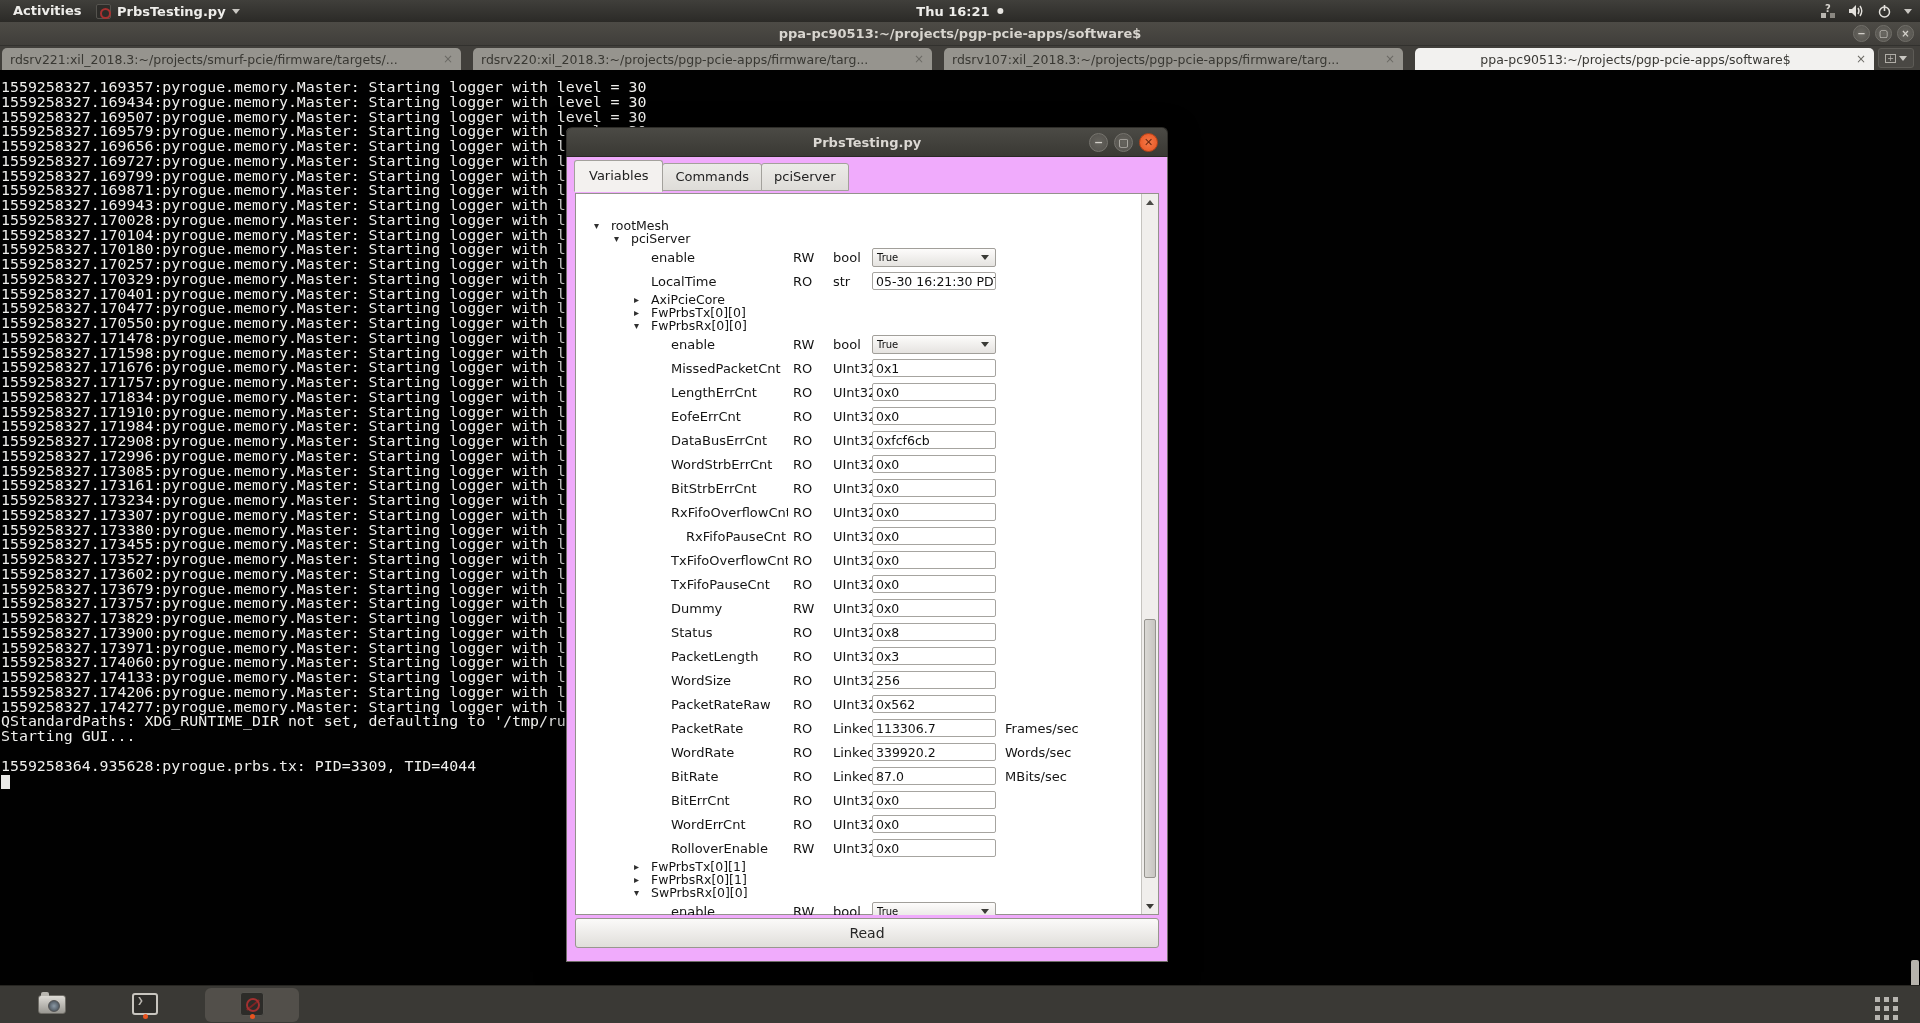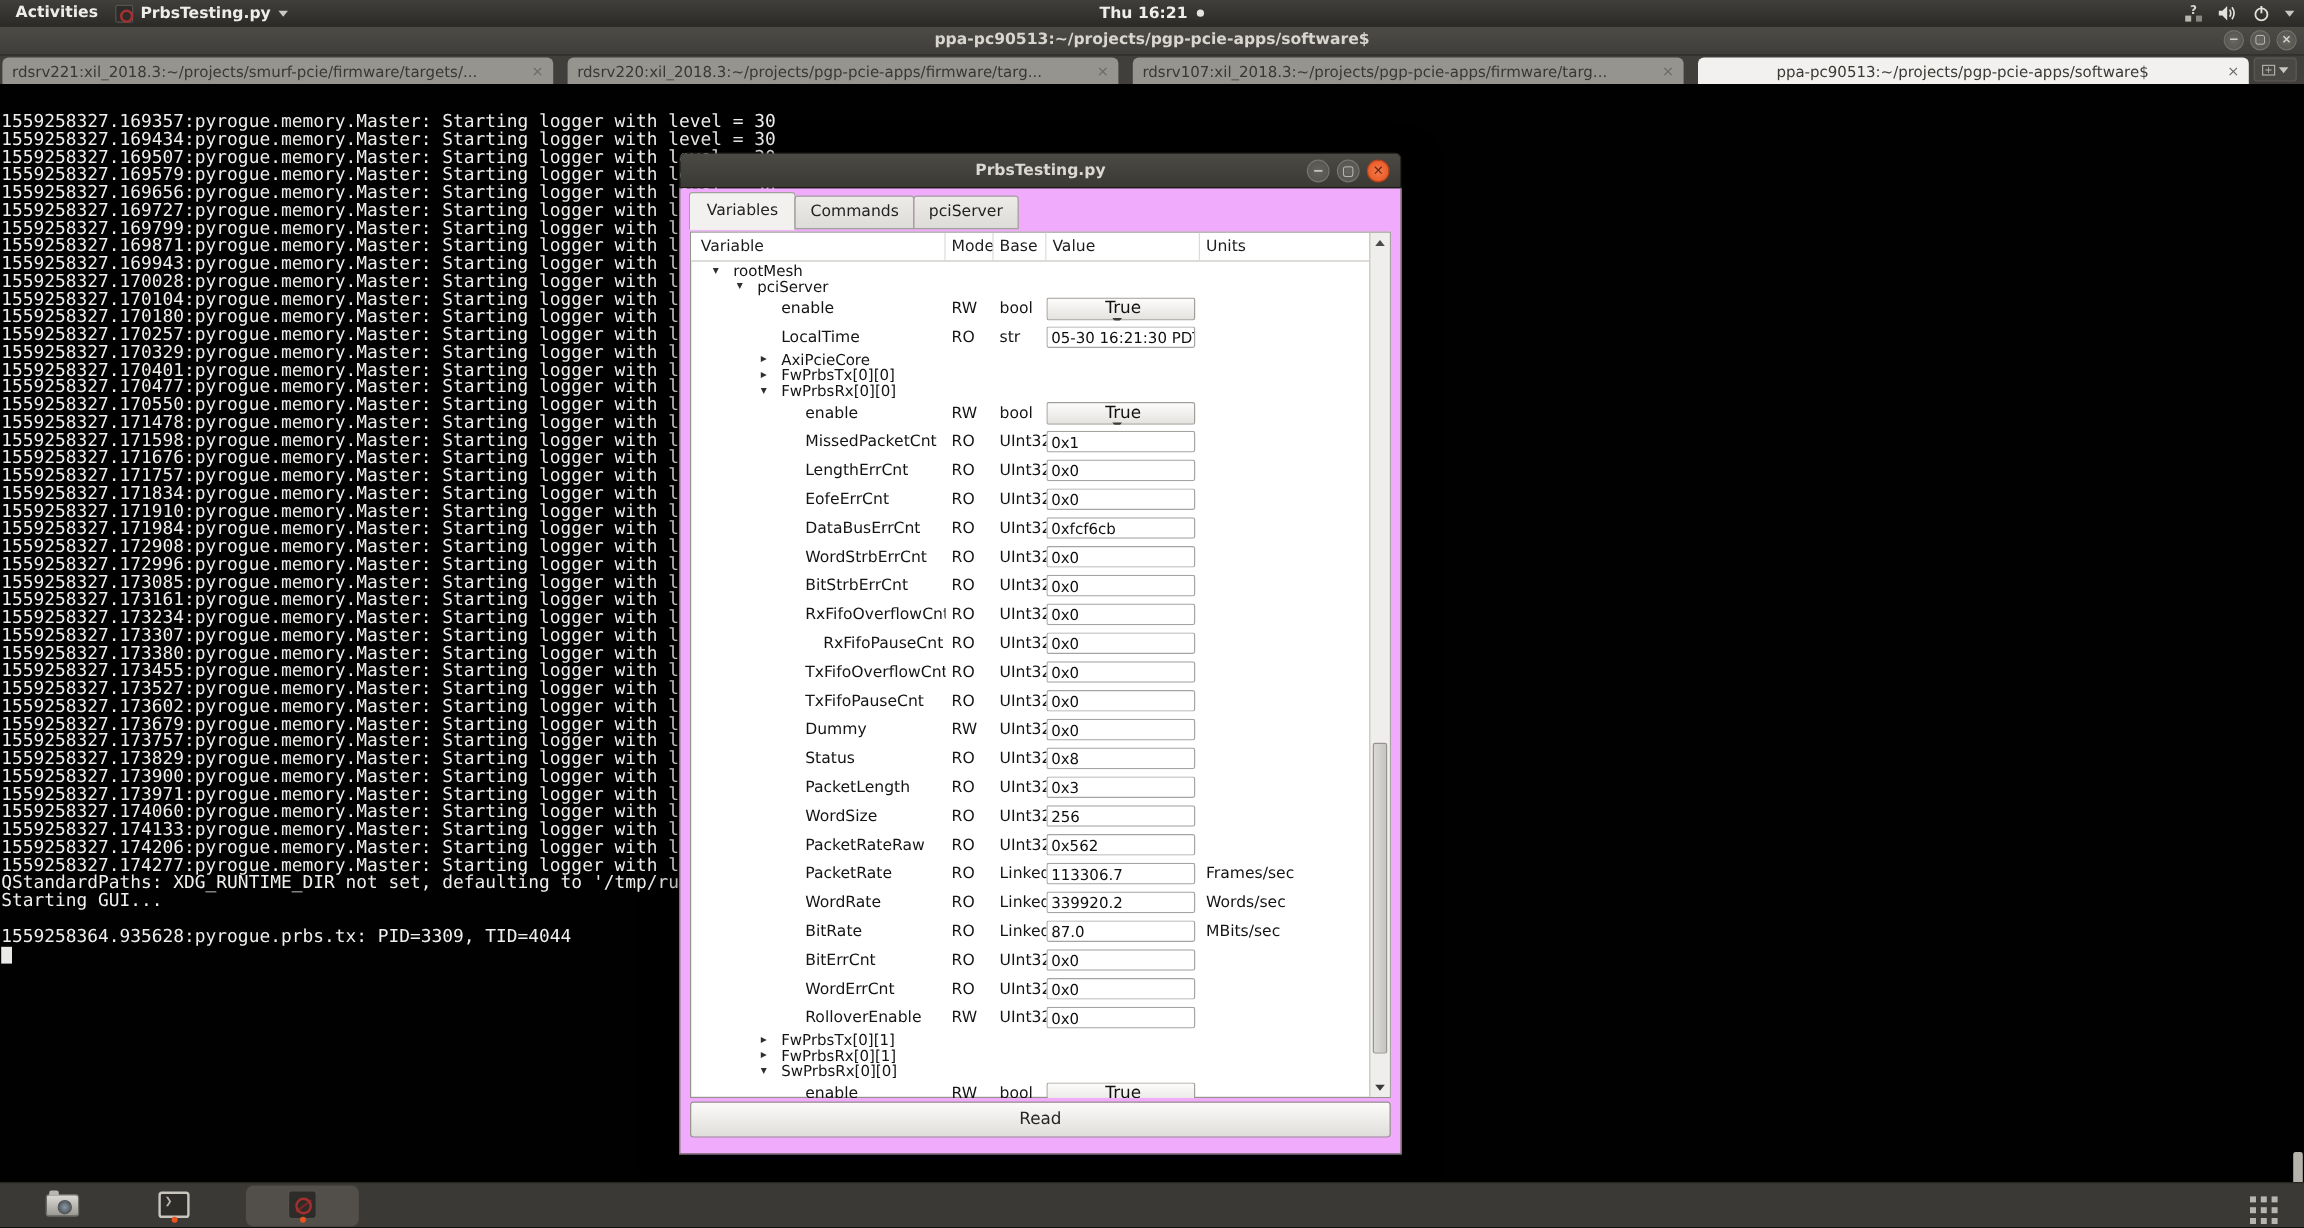--- a/index.html
+++ b/index.html
@@ -31,21 +31,21 @@
   .term-tabbar { height:24px; background:#413f3b; display:flex; align-items:flex-end; gap:12px; padding:2px 46px 0 2px; position:relative; }
   .ttab { flex:1 1 0; max-width:465px; height:22px; background:#96948e; border-radius:5px 5px 0 0;
     display:flex; align-items:center; padding:0 8px; font-size:12.5px; color:#393833; min-width:0; }
   .ttab .tlabel { flex:1; overflow:hidden; white-space:nowrap; text-align:left; }
   .ttab.active { background:#f2f1ef; color:#3a3935; }
   .ttab.active .tlabel { text-align:center; }
   .ttab .tclose { margin-left:8px; color:#6b6964; font-size:12px; }
   .newtab-btn { position:absolute; right:6px; bottom:2px; width:36px; height:20px; background:#4a4844; border:1px solid #5d5b56;
     border-radius:3px; display:flex; align-items:center; justify-content:center; gap:3px; color:#b9b6b0; }
   .newtab-btn .plusbox { width:11px; height:9px; border:1px solid #b0ada7; font-size:8px; line-height:7px; text-align:center; }
-  .term-content { position:absolute; left:0; top:70px; width:1920px; height:893px; background:#010101; overflow:hidden;
+  .term-content { position:absolute; left:0; top:56px; width:1920px; height:893px; background:#010101; overflow:hidden;
     font-family:"DejaVu Sans Mono","Liberation Mono",monospace; font-size:14.9px; line-height:14.75px; color:#efefed;
     padding:2px 0 0 1px; white-space:pre; }
   .tline { height:14.75px; }
   .cursor { display:inline-block; width:9px; height:14px; background:#e9e9e7; vertical-align:text-bottom; }
   .term-scroll-thumb { position:absolute; right:1px; top:938px; width:8px; height:45px; background:#b6b3ac; border-radius:2px; z-index:5; }
 
   
   .dialog { position:absolute; left:566px; top:127px; width:602px; height:835px; z-index:20;
     box-shadow:0 10px 30px rgba(0,0,0,.55); border-radius:6px 6px 0 0; }
   .dlg-titlebar { height:30px; background:linear-gradient(#4b4a45,#3a3934); border:1px solid #2e2d29; border-bottom:1px solid #2a2925;
@@ -69,21 +69,21 @@
   .tree-rows { position:absolute; left:0; right:17px; top:25px; height:696px; overflow:hidden; }
   .trow { color:#141414; }
   .trow.b { height:13px; display:flex; align-items:center; font-size:12.5px; }
   .tarrow { display:inline-block; width:17px; font-size:10px; color:#2f2f2f; text-align:left; }
   .trow.l { height:24px; display:grid; grid-template-columns:212px 40px 44px 128px 1fr; align-items:center; font-size:13px; }
   .cell { overflow:hidden; white-space:nowrap; }
   .cell.mode,.cell.base,.cell.units { padding-left:5px; }
   .vinput { width:124px; height:18px; background:#fff; border:1px solid #a6a4a0; border-radius:2px;
     font-size:12.5px; line-height:17px; padding:0 3px; color:#101010; overflow:hidden; white-space:nowrap; }
   .combo { width:124px; height:19px; background:linear-gradient(#fdfcfb,#e5e3e0); border:1px solid #a19f9a; border-radius:2px;
-    display:flex; align-items:center; font-size:14px; color:#101010;flex-direction:column; }
+    display:flex; align-items:center; font-size:10px; color:#101010; }
   .combo .cv { flex:1; padding-left:4px; }
   .combo .ctri { margin-right:6px; }
   .tri-down { width:0; height:0; border-left:4px solid transparent; border-right:4px solid transparent; border-top:5px solid #3a3a36; }
   .tri-up { width:0; height:0; border-left:4px solid transparent; border-right:4px solid transparent; border-bottom:5px solid #4a4a46; }
   .vscroll { position:absolute; right:0; top:0; bottom:0; width:17px; background:#f0eeec; border-left:1px solid #c5c3bf; }
   .vs-btn { position:absolute; left:0; right:0; height:16px; display:flex; align-items:center; justify-content:center; }
   .vs-btn.up { top:0; } .vs-btn.down { bottom:0; }
   .vs-thumb { position:absolute; left:2px; right:2px; top:59%; height:36%; background:linear-gradient(90deg,#dbd9d5,#c7c5c1);
     border:1px solid #96948f; border-radius:2px; }
   .read-btn { position:absolute; left:8px; right:8px; bottom:13px; height:30px; background:linear-gradient(#fbfaf9,#e0deda);
@@ -187,27 +187,20 @@
         <div class="dbtn close">✕</div>
       </div>
     </div>
     <div class="dlg-body">
       <div class="dlg-tabs" id="dlg-tabs">
           <div class="dtab active">Variables</div>
           <div class="dtab">Commands</div>
           <div class="dtab">pciServer</div>
         </div>
       <div class="tree-frame">
-        <div class="tree-header" id="tree-header">
-            <div class="hcell c0">Variable</div>
-            <div class="hcell c1">Mode</div>
-            <div class="hcell c2">Base</div>
-            <div class="hcell c3">Value</div>
-            <div class="hcell c4">Units</div>
-          </div>
         <div class="tree-rows" id="tree-rows">
             <div class="trow b" style="padding-left: 18px;">
               <span class="tarrow">▾</span>
               <span>rootMesh</span>
             </div>
             <div class="trow b" style="padding-left: 38px;">
               <span class="tarrow">▾</span>
               <span>pciServer</span>
             </div>
             <div class="trow l">

